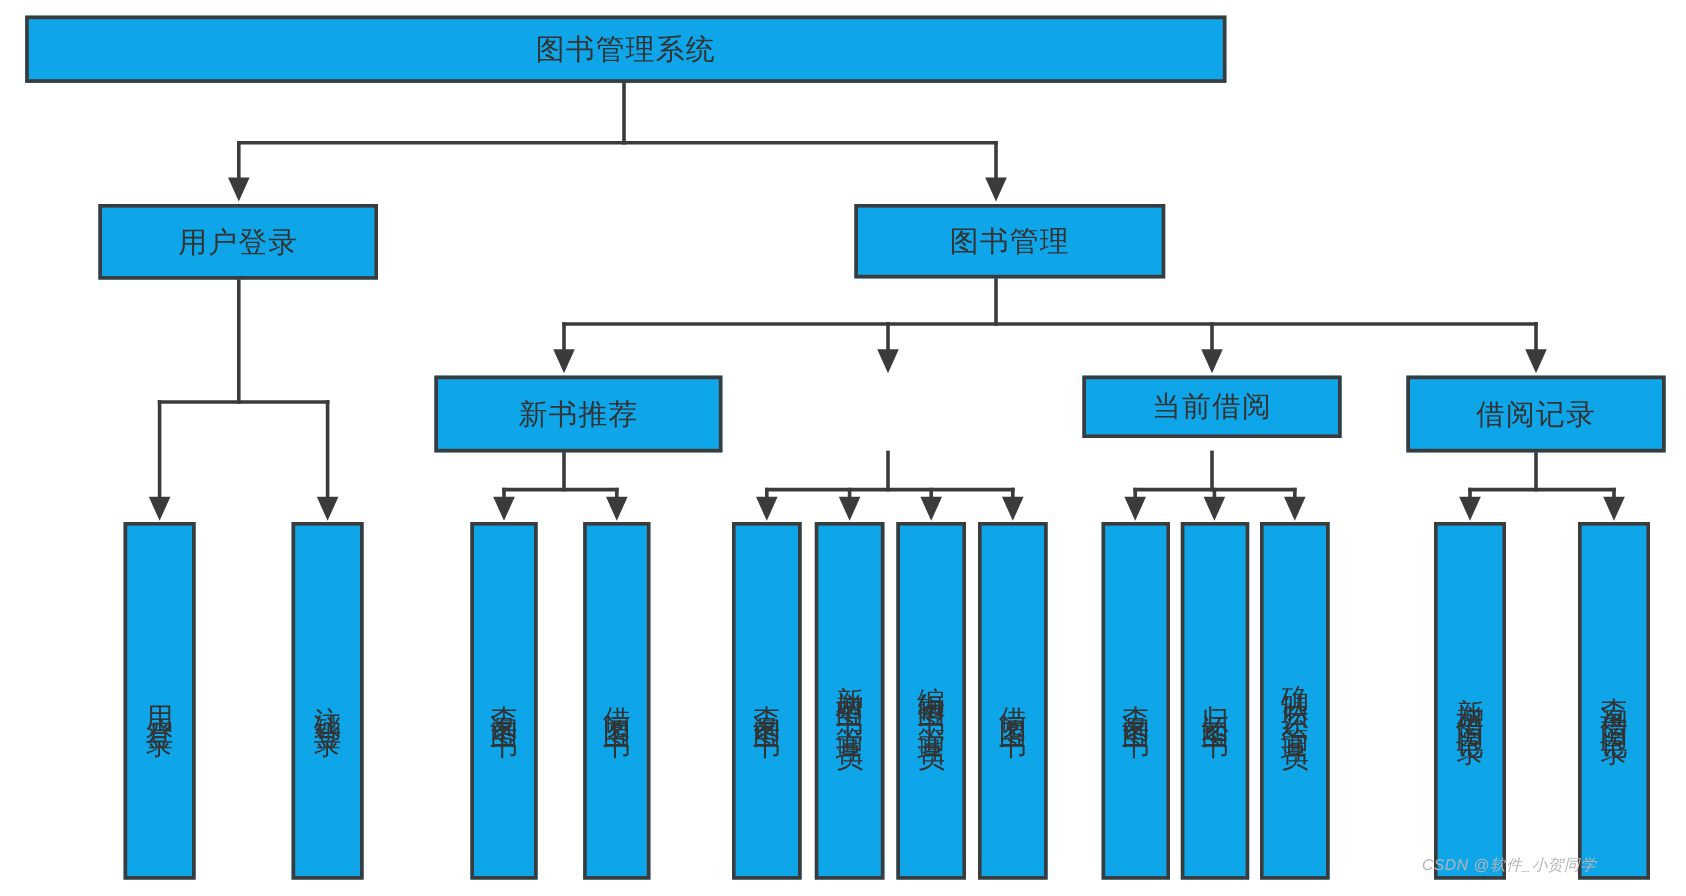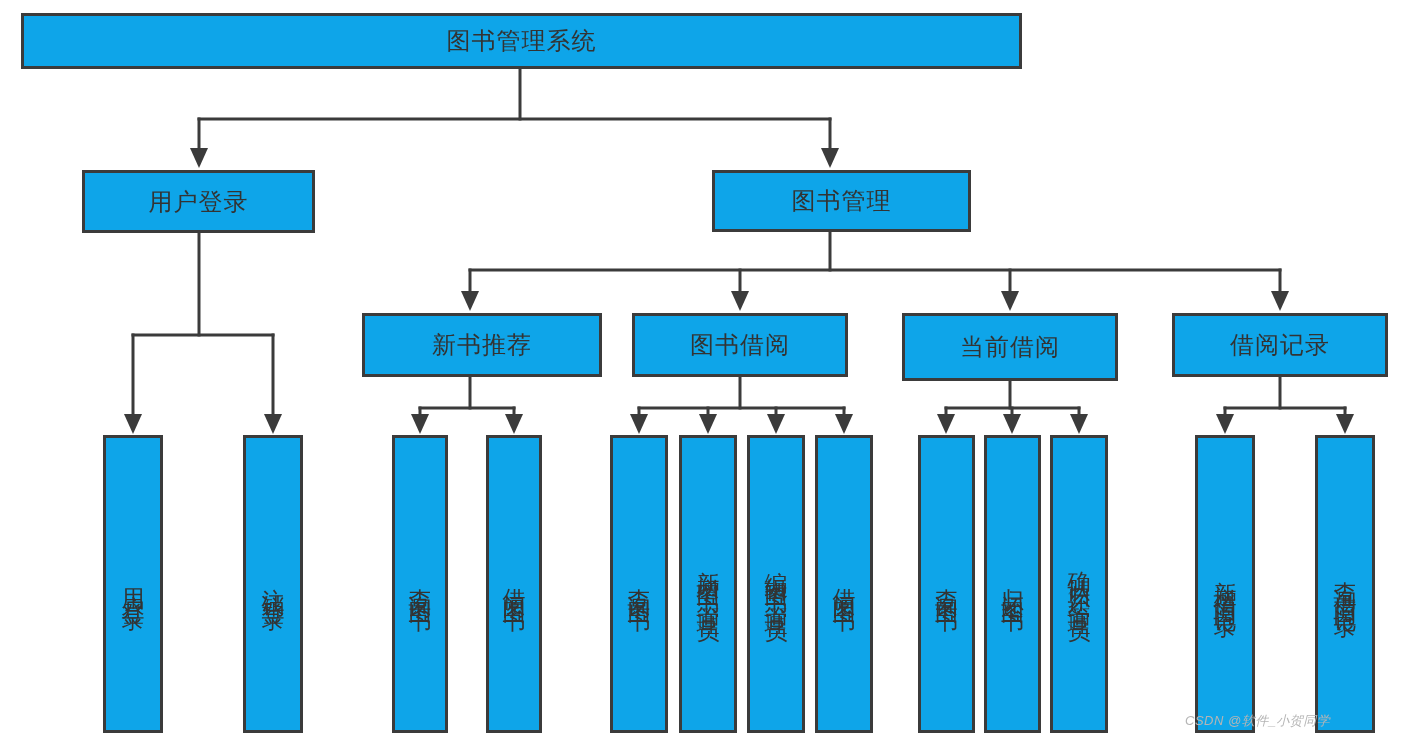--- a/index.html
+++ b/index.html
@@ -115,22 +115,21 @@
     <polygon class="arrow" points="1216,414 1234,414 1225,434"></polygon>
     <polygon class="arrow" points="1336,414 1354,414 1345,434"></polygon>
   </svg>
 
   <div class="box hbox" style="left:21px;top:13px;width:1001px;height:56px;">图书管理系统</div>
 
   <div class="box hbox" style="left:82px;top:170px;width:233px;height:63px;">用户登录</div>
   <div class="box hbox" style="left:712px;top:170px;width:259px;height:62px;">图书管理</div>
 
   <div class="box hbox" style="left:362px;top:313px;width:240px;height:64px;">新书推荐</div>
-  <div class="box hbox" style="left:632px;top:313px;width:216px;height:64px;">图书借阅</div>
-  <div class="box hbox" style="left:902px;top:313px;width:216px;height:68px;">当前借阅</div>
+  <div class="box hbox" style="left:902px;top:313px;width:216px;height:52px;">当前借阅</div>
   <div class="box hbox" style="left:1172px;top:313px;width:216px;height:64px;">借阅记录</div>
 
   <div class="box vbox" style="left:103px;top:435px;width:60px;height:298px;">
     <span class="vtext">用户登录</span>
   </div>
   <div class="box vbox" style="left:243px;top:435px;width:60px;height:298px;">
     <span class="vtext">注销登录</span>
   </div>
 
   <div class="box vbox" style="left:392px;top:435px;width:56px;height:298px;">

